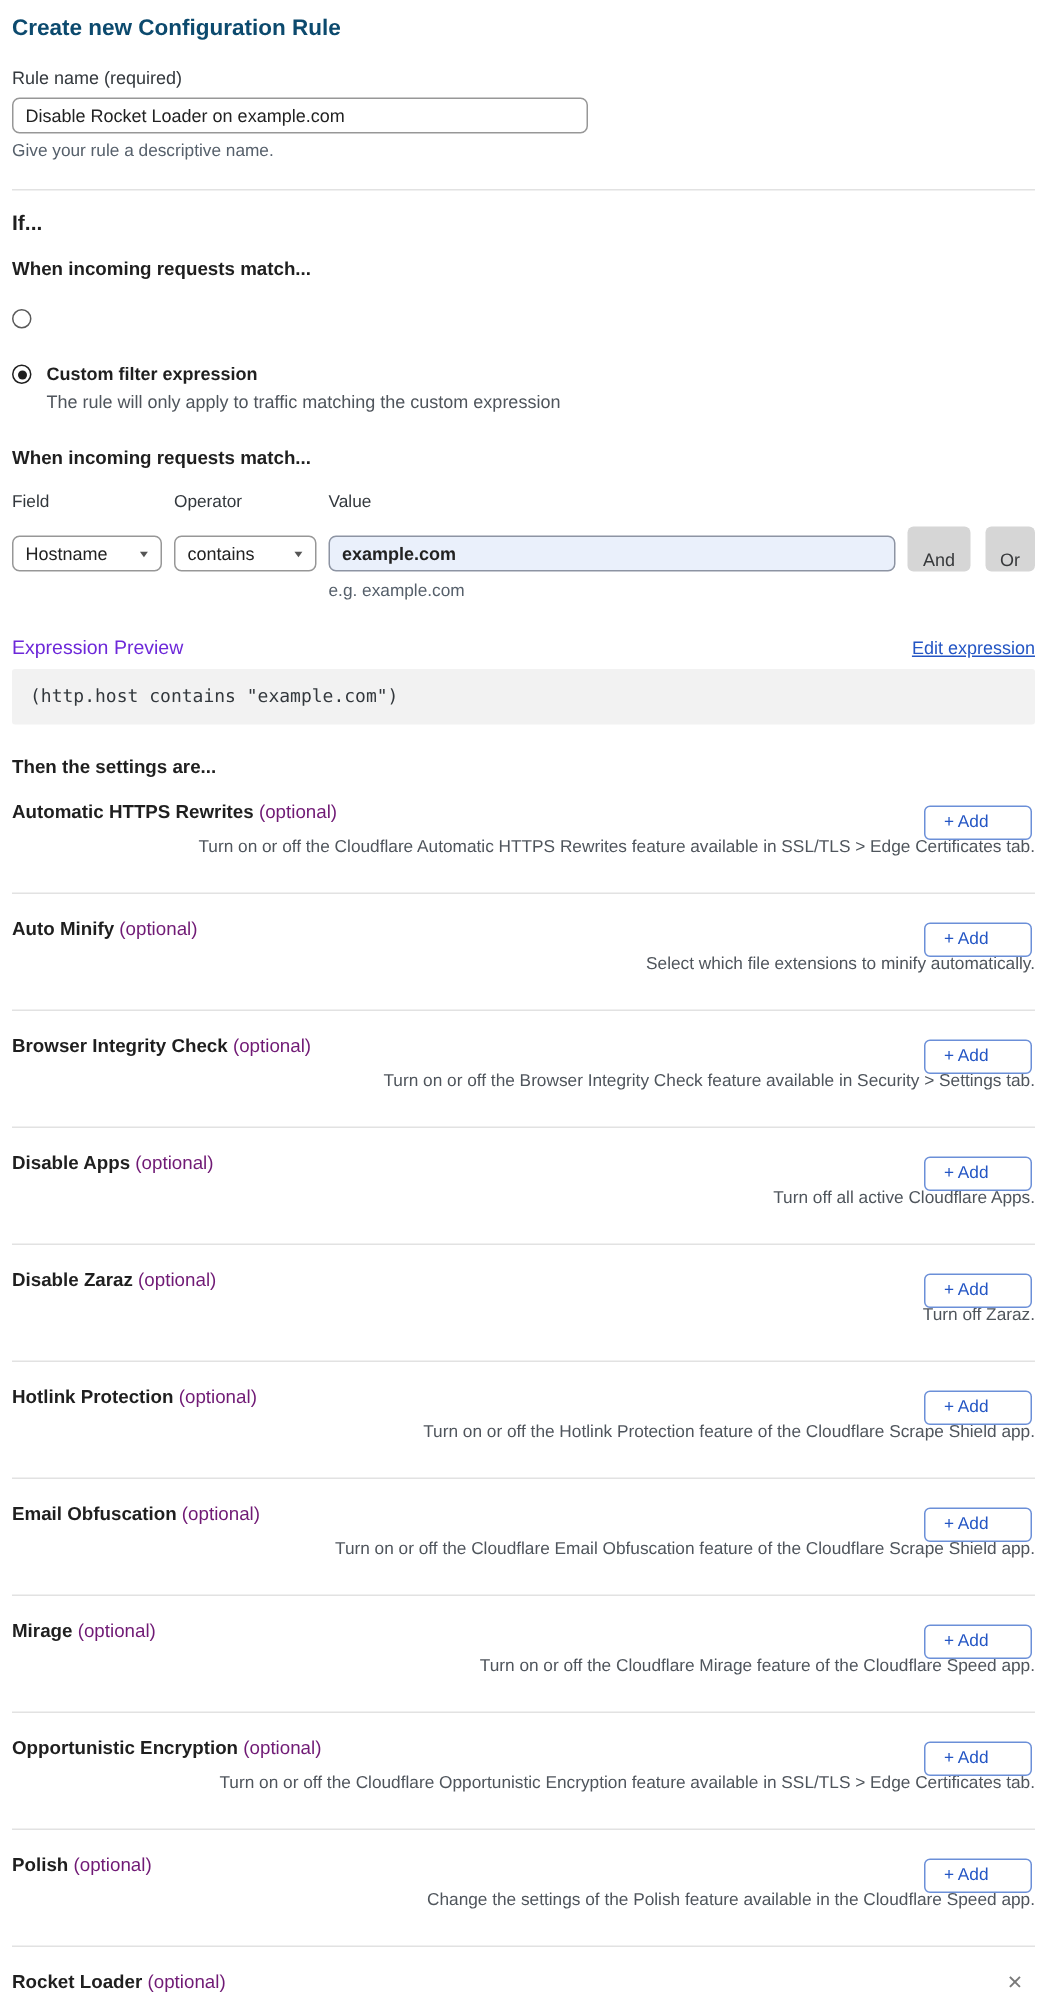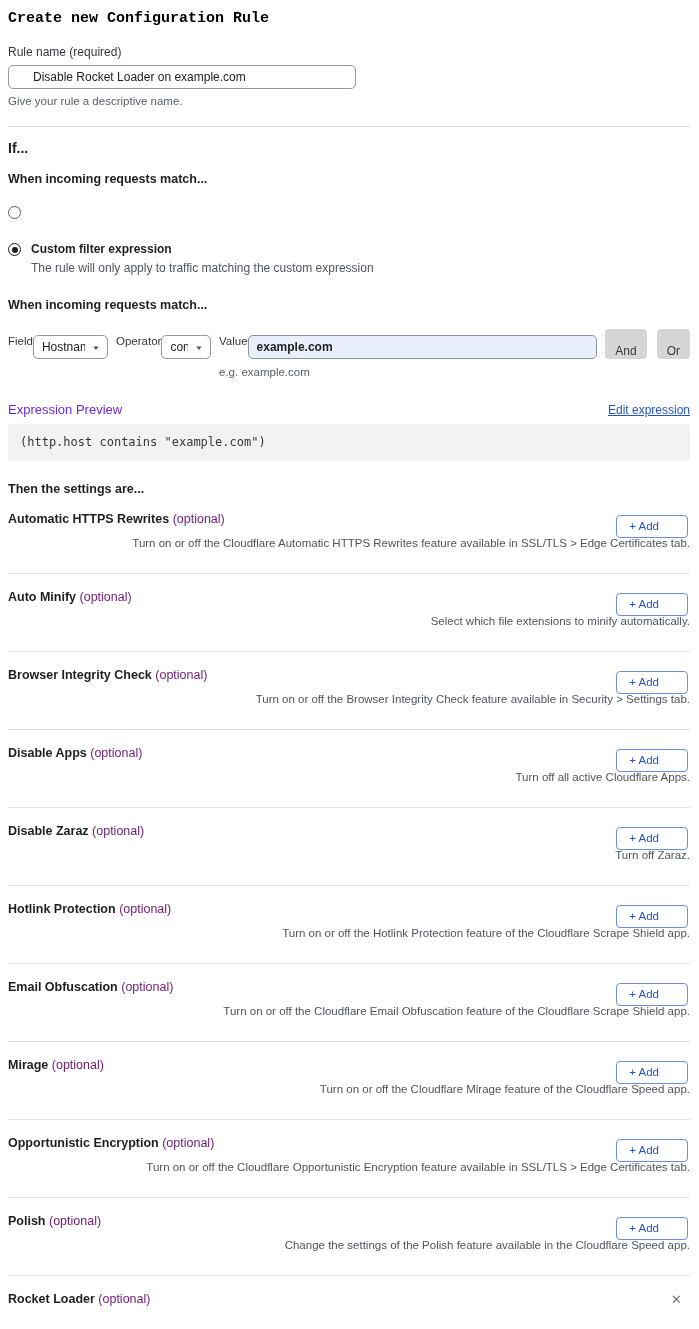--- a/index.html
+++ b/index.html
@@ -8,33 +8,32 @@
     width: 699px;
     font-family: "Liberation Sans", sans-serif;
     color: #222;
     -webkit-font-smoothing: antialiased;
   }
   .container { padding: 9px 9px 14px 8px; }
 
   .page-title {
     font-size: 15px;
     font-weight: bold;
-    color: #000000;
+    color: #0c4a6e;
     margin: 0 0 17px 0;
     line-height: 19px;
-    font-family: Liberation Mono, monospace;
   }
 
   .field-label { display: block; font-size: 12px; color: #33383d; margin-bottom: 6px; }
   .text-input {
-    width: 348px;
+    width: 384px;
     height: 24px;
     border: 1px solid #979797;
     border-radius: 5px;
-    padding: 0 24px;
+    padding: 0 8px;
     font-size: 12px;
     font-family: "Liberation Sans", sans-serif;
     color: #222;
     background: #fff;
   }
   .help-text { font-size: 11.5px; color: #56606b; margin-top: 6px; }
 
   .divider {
     border: none;
     border-top: 1px solid #e2e2e2;
@@ -59,21 +58,21 @@
   .radio-circle.checked::after {
     content: ""; position: absolute; left: 2.5px; top: 2.5px;
     width: 6.5px; height: 6.5px; background: #1f1f1f; border-radius: 50%;
   }
   .radio-label { font-size: 12px; font-weight: bold; color: #1f1f1f; line-height: 14px; }
   .radio-desc { font-size: 12px; color: #4f555c; margin-top: 5px; }
 
   .builder-heading { margin: 7px 0 17px 0; }
 
   .builder-row { display: flex; align-items: flex-end; gap: 8px; }
-  .builder-col { display: flex; flex-direction: row; }
+  .builder-col { display: flex; flex-direction: column; gap: 10px; }
   .builder-col .col-label { font-size: 11.5px; color: #33383d; margin-bottom: 6px; }
   .select-wrap { position: relative; }
   .styled-select {
     appearance: none; -webkit-appearance: none; -moz-appearance: none;
     height: 24px;
     border: 1px solid #979797;
     border-radius: 5px;
     background: #fff;
     font-size: 12px;
     font-family: "Liberation Sans", sans-serif;

